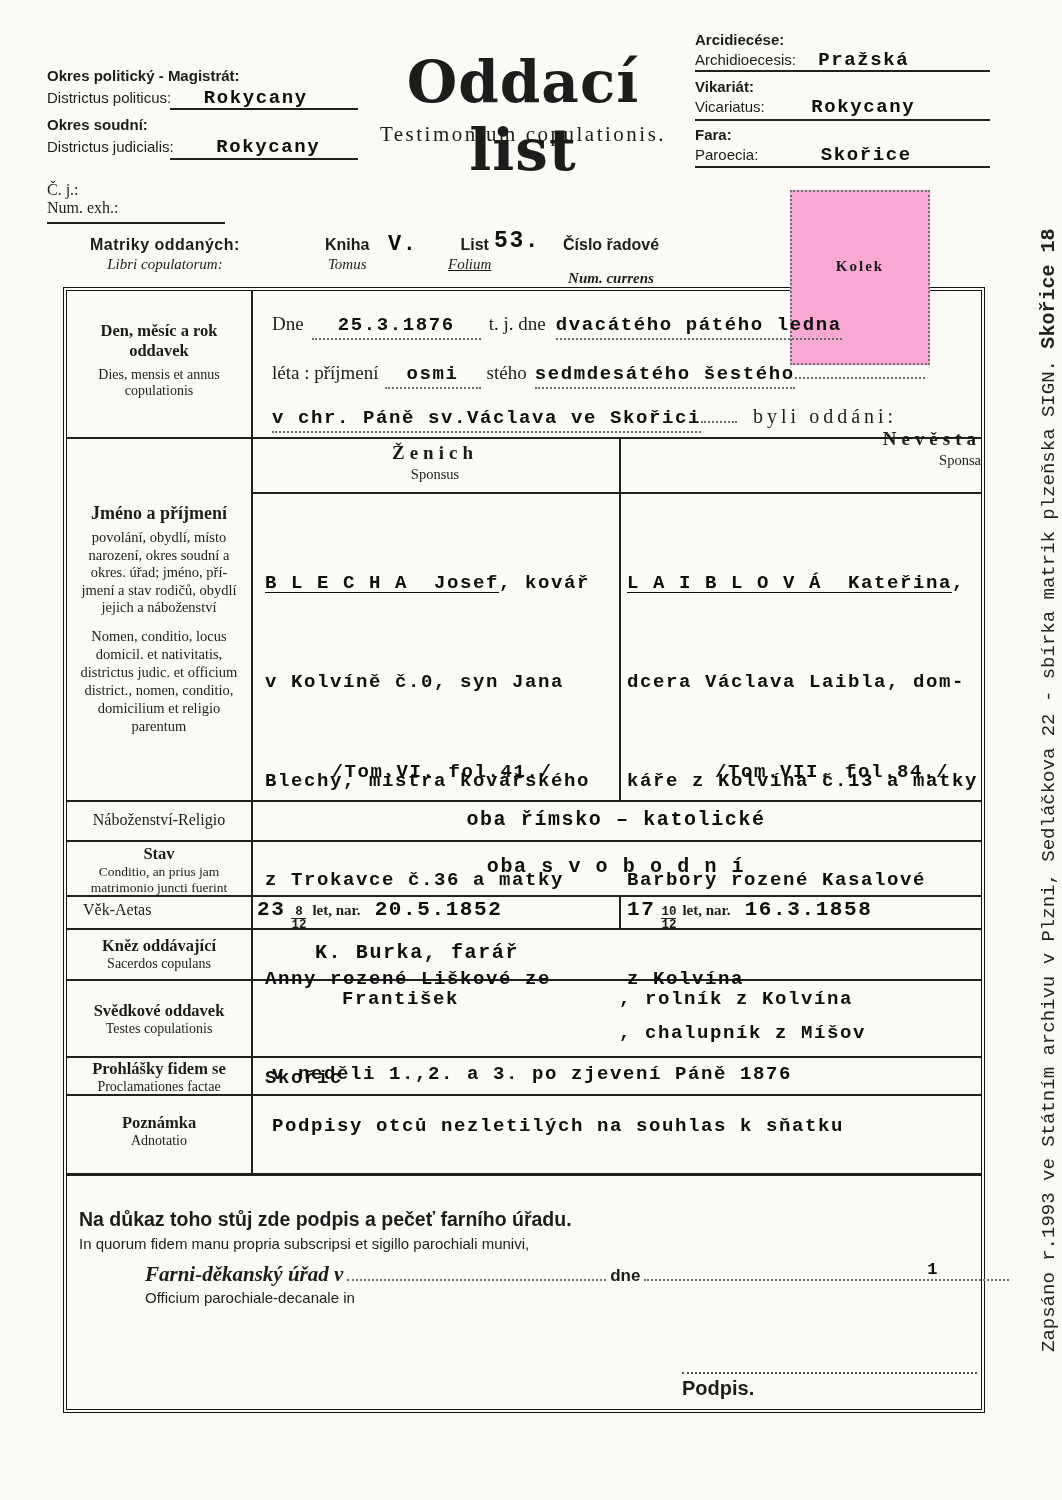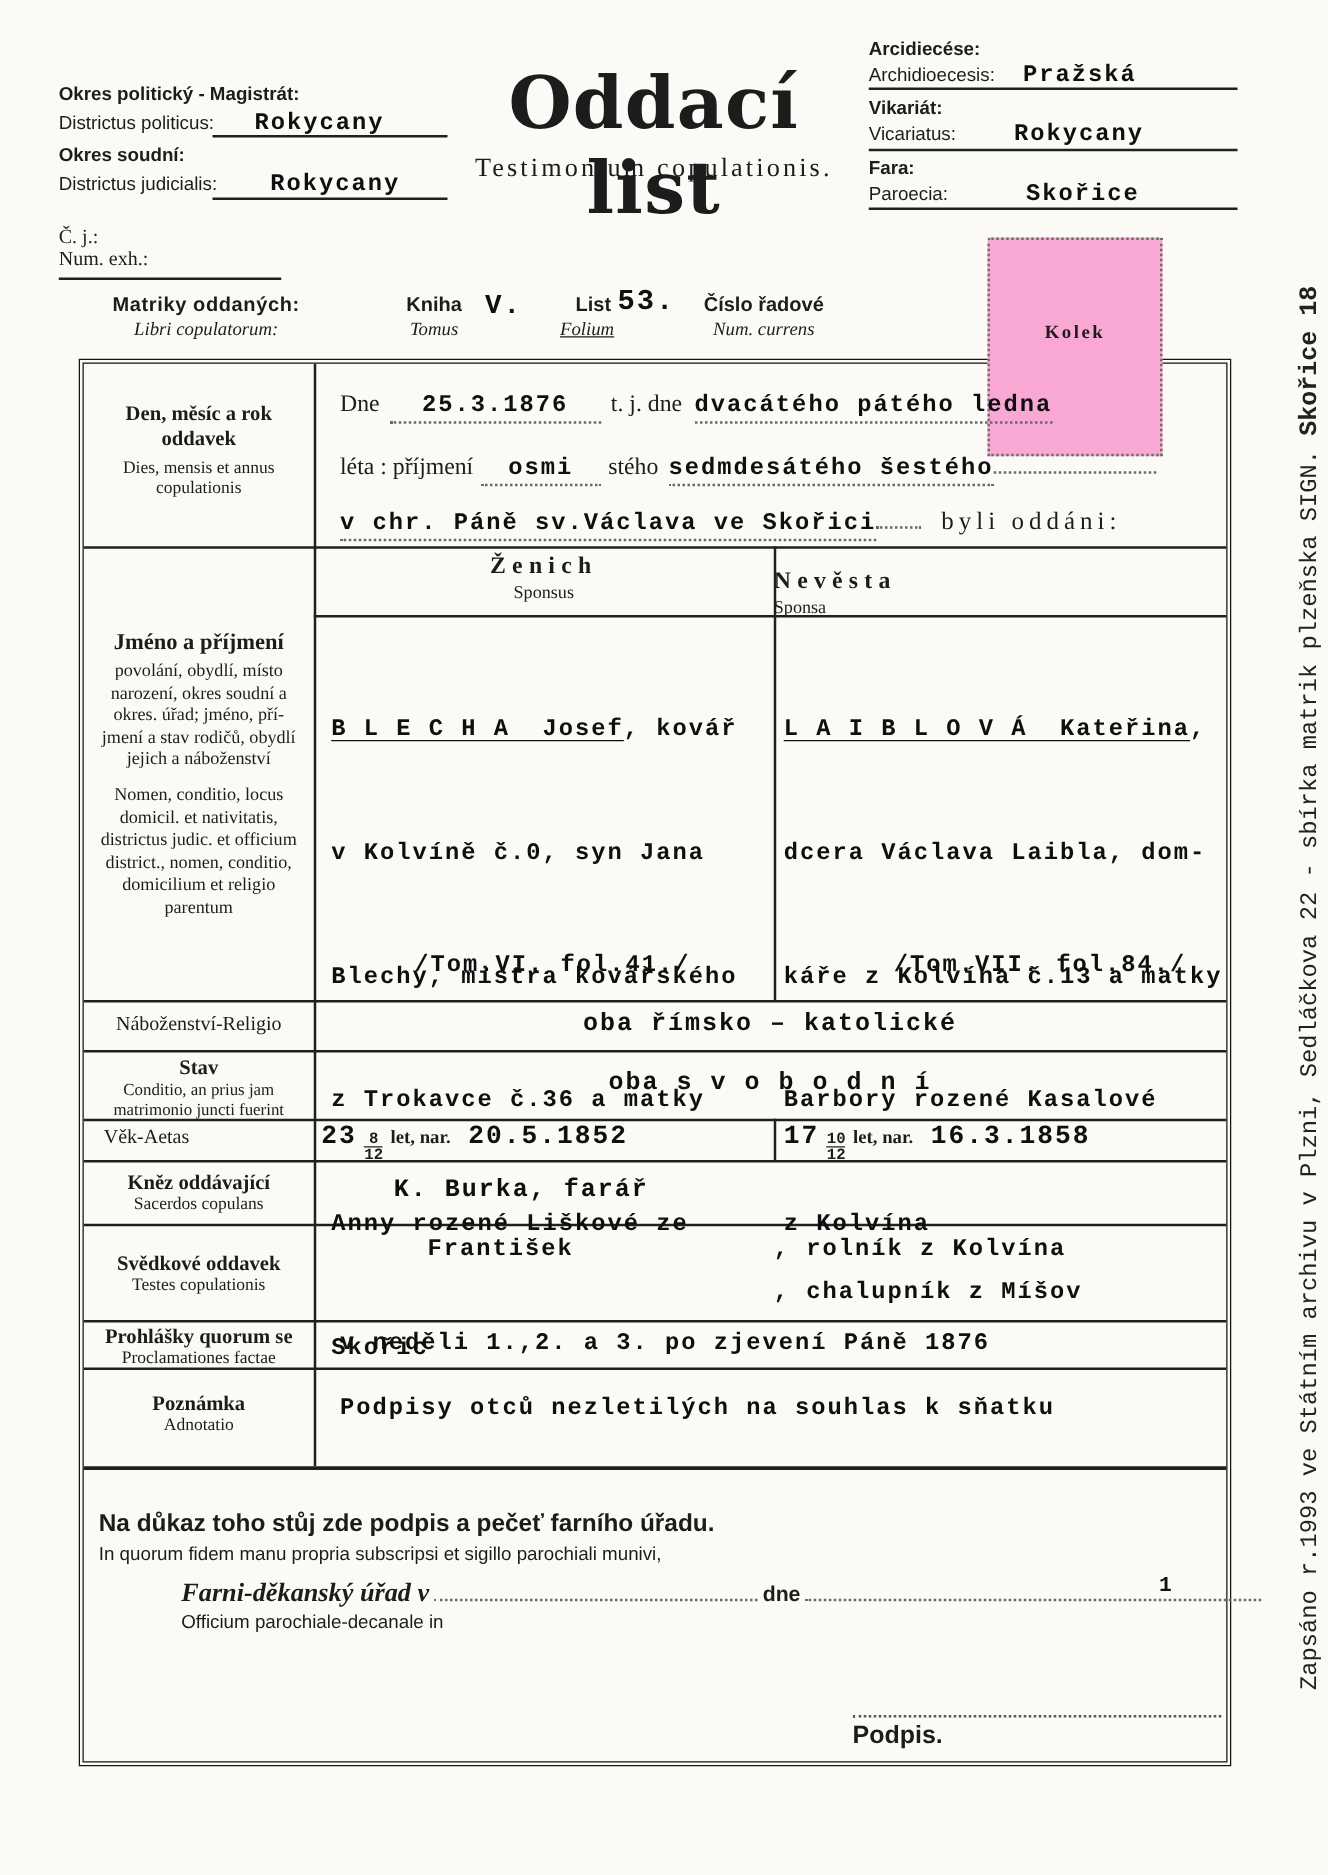--- a/index.html
+++ b/index.html
@@ -119,21 +119,21 @@
   <div class="serif ital" style="font-size:15px; margin-top:2px;">Tomus</div>
 </div>
 <div class="abs typed" style="left:388px; top:232px; font-size:22px;">V.</div>
 <div class="abs" style="left:448px; top:236px; text-align:center;">
   <div class="cs-lbl" style="font-size:16px; margin-left:10px;">List</div>
   <div class="serif ital" style="font-size:15px; margin-top:2px;text-decoration:underline;">Folium</div>
 </div>
 <div class="abs typed" style="left:494px; top:228px; font-size:23px;">53.</div>
 <div class="abs" style="left:563px; top:236px; text-align:center;">
   <div class="cs-lbl" style="font-size:16px;">Číslo řadové</div>
-  <div class="serif ital" style="font-size:15px; margin-top:2px;">Num. currens</div>
+  <div class="serif ital" style="font-size:15px; margin-top:16px;font-weight:bold;">Num. currens</div>
 </div>
 
 <div class="frame">
 
   <div class="stamp-box" style="left:723px; top:-101px; width:140px; height:175px;">
     <div class="serif b" style="margin-top:66px; font-size:15px; letter-spacing:2px;">Kolek</div>
   </div>
 
   <div class="vline" style="left:184px; top:0; height:882px;"></div>
   <div class="vline" style="left:552px; top:146px; height:363px;"></div>
@@ -190,21 +190,21 @@
       <div>district., nomen, conditio,</div>
       <div>domicilium et religio</div>
       <div>parentum</div>
     </div>
   </div>
 
   <div class="abs serif" style="left:184px; top:151px; width:368px; text-align:center;">
     <div class="b" style="font-size:19px; letter-spacing:5px;">Ženich</div>
     <div style="font-size:14.5px; margin-top:2px;">Sponsus</div>
   </div>
-  <div class="abs serif" style="left:552px; top:163px; width:362px; text-align:left;">
+  <div class="abs serif" style="left:552px; top:137px; width:362px; text-align:right;">
     <div class="b" style="font-size:19px; letter-spacing:5px;">Nevěsta</div>
     <div style="font-size:14.5px; margin-top:2px;">Sponsa</div>
   </div>
 
   <div class="abs typed" style="left:198px; top:210px; line-height:33px;">
     <div><span class="u">B L E C H A  Josef</span><span>, kovář</span></div>
     <div>v Kolvíně č.0, syn Jana</div>
     <div>Blechy, mistra kovářského</div>
     <div>z Trokavce č.36 a matky</div>
     <div>Anny rozené Liškové ze</div>
@@ -260,21 +260,21 @@
 
   <div class="lblcol" style="top:710px;">
     <div class="rowlbl-cs">Svědkové oddavek</div>
     <div class="rowlbl-la">Testes copulationis</div>
   </div>
   <div class="abs typed" style="left:275px; top:697px;">František</div>
   <div class="abs typed" style="left:552px; top:697px;">, rolník z Kolvína</div>
   <div class="abs typed" style="left:552px; top:731px;">, chalupník z Míšov</div>
 
   <div class="lblcol" style="top:768px;">
-    <div class="rowlbl-cs">Prohlášky quorum se</div>
+    <div class="rowlbl-cs">Prohlášky fidem se</div>
     <div class="rowlbl-la">Proclamationes factae</div>
   </div>
   <div class="abs typed" style="left:205px; top:772px;">v neděli 1.,2. a 3. po zjevení Páně 1876</div>
 
   <div class="lblcol" style="top:822px;">
     <div class="rowlbl-cs">Poznámka</div>
     <div class="rowlbl-la">Adnotatio</div>
   </div>
   <div class="abs typed" style="left:205px; top:824px;">Podpisy otců nezletilých na souhlas k sňatku</div>
 

